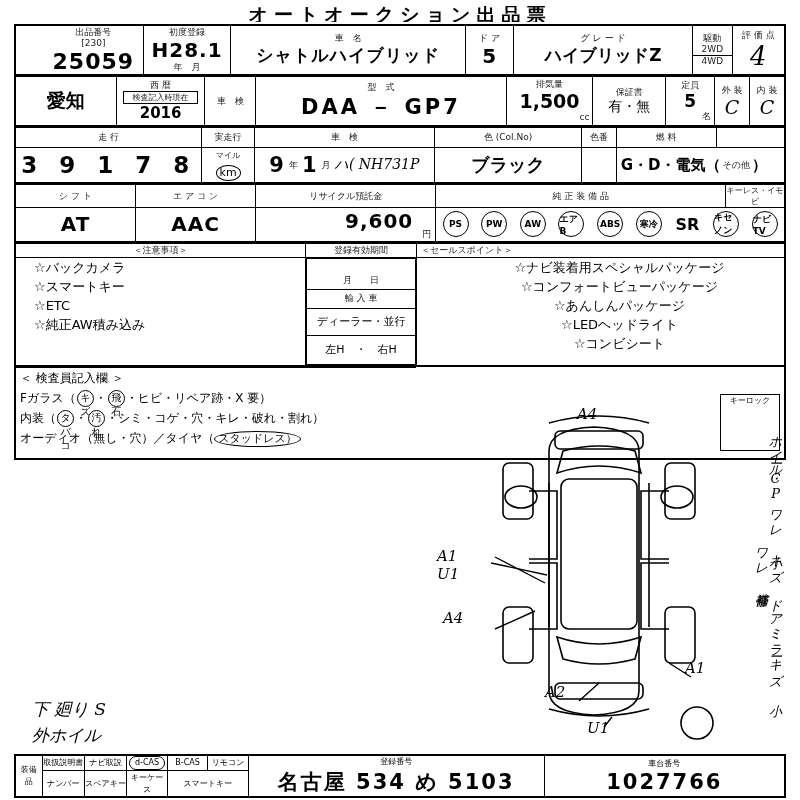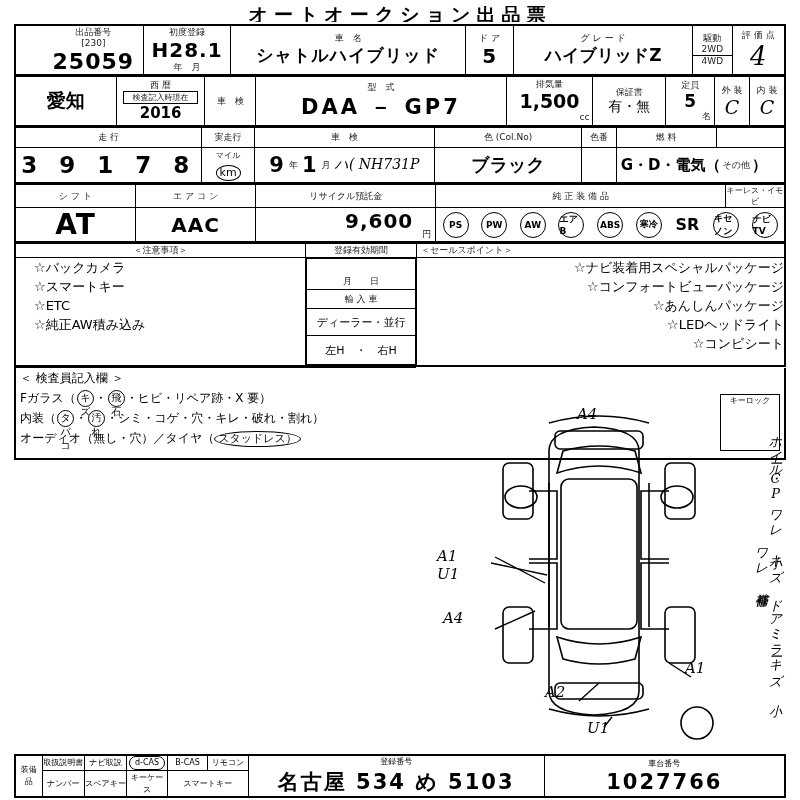--- a/index.html
+++ b/index.html
@@ -25,21 +25,21 @@
   .val-xs{font-size:11px;text-align:center;}
   .sub{font-size:8px;}
   .hand{font-family:"DejaVu Serif",serif;font-style:italic;}
 
   
   .hdrrow td{height:13px;}
   .bigrow td{height:34px;}
 
   
   .notes{font-size:13px;line-height:19px;text-align:left;padding-left:18px;}
-  .sales{font-size:13px;line-height:19px;text-align:right;padding-left:6px;margin-left:32px;}
+  .sales{font-size:13px;line-height:19px;text-align:center;padding-left:6px;margin-left:32px;}
   .insp{font-size:12px;line-height:20px;text-align:left;padding-left:4px;}
 
   
   .circ{
     display:inline-block;border:1px solid #000;border-radius:50%;
     width:15px;height:15px;line-height:14px;text-align:center;font-size:10px;
     margin:0 1px;vertical-align:middle;
   }
   .ellipse{
     display:inline-block;border:1px solid #000;border-radius:50%;
@@ -237,21 +237,21 @@
       </td>
       <td style="width:290px;">
         <div class="lbl">純 正 装 備 品</div>
       </td>
       <td style="width:58px;">
         <div class="lbl sub">キーレス・イモビ</div>
       </td>
     </tr>
     <tr style="height:34px;">
       <td>
-        <div class="val" style="font-size:28px;">AT</div>
+        <div class="val" style="font-size:20px;">AT</div>
       </td>
       <td>
         <div class="val" style="font-size:20px;">AAC</div>
       </td>
       <td>
         <div class="val" style="font-size:20px;text-align:right;padding-right:22px;">9,600</div>
         <div class="lbl" style="text-align:right;padding-right:4px;margin-top:-4px;">円</div>
       </td>
       <td colspan="2">
         <div class="eqrow">
@@ -406,20 +406,24 @@
     </svg>
     <div class="marks" style="left:148px;top:4px;">A4</div>
     <div class="marks" style="left:8px;top:146px;">A1</div>
     <div class="marks" style="left:8px;top:164px;">U1</div>
     <div class="marks" style="left:14px;top:208px;">A4</div>
     <div class="marks" style="left:116px;top:282px;">A2</div>
     <div class="marks" style="left:256px;top:258px;">A1</div>
     <div class="marks" style="left:158px;top:318px;">U1</div>
   </div>
 
+  <div class="bottomnote">
+    <div>下 廻り S</div>
+    <div>外ホイル</div>
+  </div>
 
   <table class="grid footer" style="position:absolute;left:0;top:748px;width:772px;">
     <tbody>
         <tr>
       <td rowspan="2" style="width:26px;">
         <div class="ftlbl">装備</div>
         <div class="ftlbl">品</div>
       </td>
       <td style="width:42px;">
             <div class="ftlbl">取扱説明書</div>

